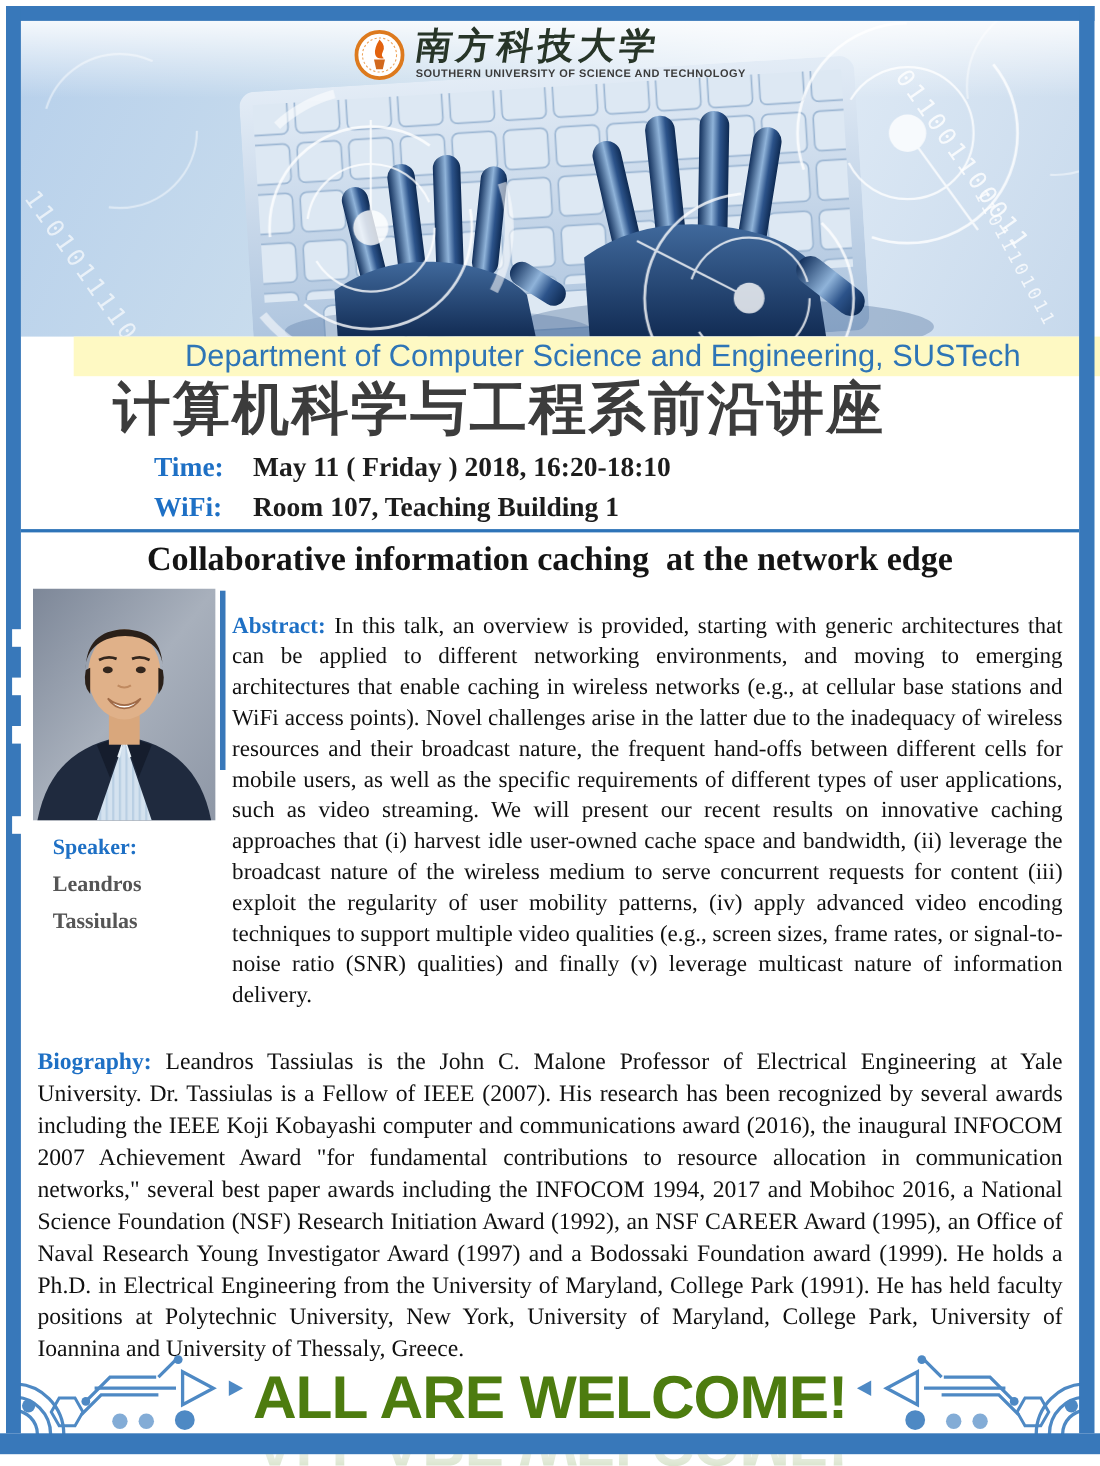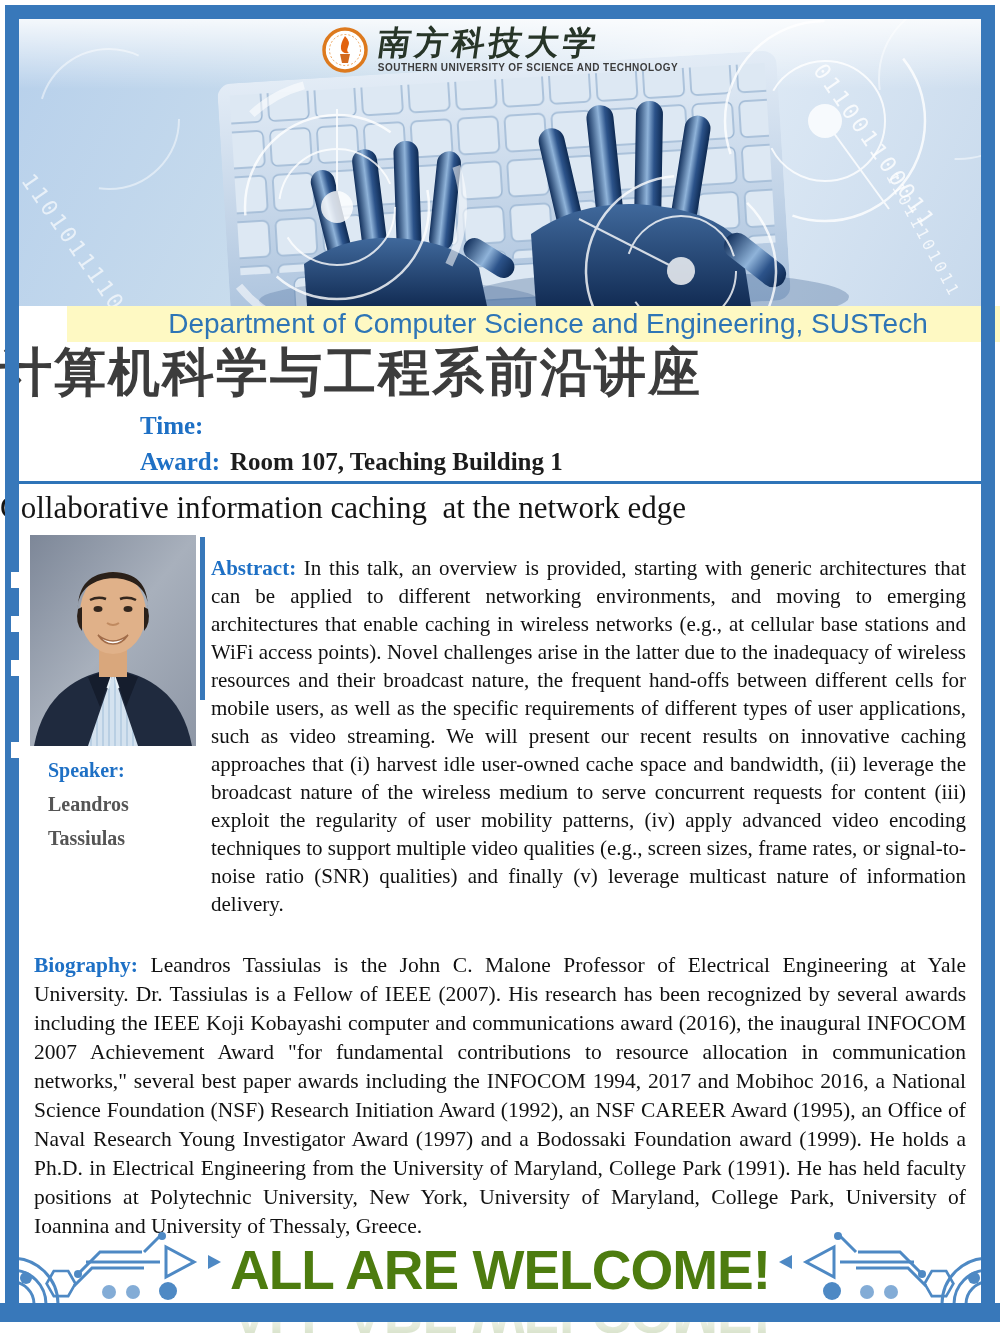--- a/index.html
+++ b/index.html
@@ -42,34 +42,34 @@
   .logo-en{font-family:"Liberation Sans",sans-serif;font-size:10px;font-weight:700;color:#3c3c3c;
     letter-spacing:.45px;margin-top:2px;}
 
   
   .banner{
     position:absolute;left:19px;top:306px;width:962px;height:36px;background:#fef9c3;
     display:flex;align-items:center;justify-content:center;
     font-family:"Liberation Sans",sans-serif;font-size:28px;color:#2e75b6;margin-left:48px;
   }
   .cn-title{
-    position:absolute;left:0;top:344px;width:908px;
+    position:absolute;left:0;top:344px;width:908px;text-align:center;
     font-family:"Liberation Sans",sans-serif;font-weight:700;font-size:52px;
     color:#3c3c3c;letter-spacing:2px;line-height:1.1;
   }
   .meta{position:absolute;left:140px;font-size:25px;font-weight:700;display:flex;}
   .meta .lbl{color:#1e70c5;min-width:90px;}
   .meta .val{color:#1d1d1d;}
   .meta-time{top:412px;}
   .meta-venue{top:448px;}
   .divider{position:absolute;left:19px;top:481px;width:962px;height:3px;background:#2e74b8;}
 
   .talk-title{
-    position:absolute;left:0;top:490px;width:1000px;
-    font-size:31px;font-weight:400;color:#141414;white-space:pre-wrap;
+    position:absolute;left:0;top:490px;width:1000px;text-align:center;
+    font-size:31px;font-weight:700;color:#141414;white-space:pre-wrap;
   }
 
   
   .photo{position:absolute;left:30px;top:535px;width:166px;height:211px;}
   .vbar{position:absolute;left:200px;top:537px;width:5px;height:163px;background:#3878ba;}
   .abstract{
     position:absolute;left:211px;top:533px;width:755px;
     font-size:21px;line-height:28px;color:#111;text-align:justify;
   }
   .abstract .lbl,.bio .lbl{color:#1e70c5;font-weight:700;}
@@ -194,23 +194,24 @@
 </div>
 
 <div class="banner">
   <span>Department of Computer Science and Engineering, SUSTech</span>
 </div>
 
 <div class="cn-title">计算机科学与工程系前沿讲座</div>
 
 <div class="meta meta-time">
   <span class="lbl">Time:</span>
+  <span class="val">May 11 ( Friday ) 2018, 16:20-18:10</span>
 </div>
 <div class="meta meta-venue">
-  <span class="lbl">Award:</span>
+  <span class="lbl">WiFi:</span>
   <span class="val">Room 107, Teaching Building 1</span>
 </div>
 
 <div class="divider"></div>
 
 <div class="talk-title">Collaborative information caching  at the network edge</div>
 
 <svg class="photo" viewBox="0 0 166 211">
   <defs>
     <linearGradient id="pbg" x1="0" y1="0" x2="1" y2="1">

